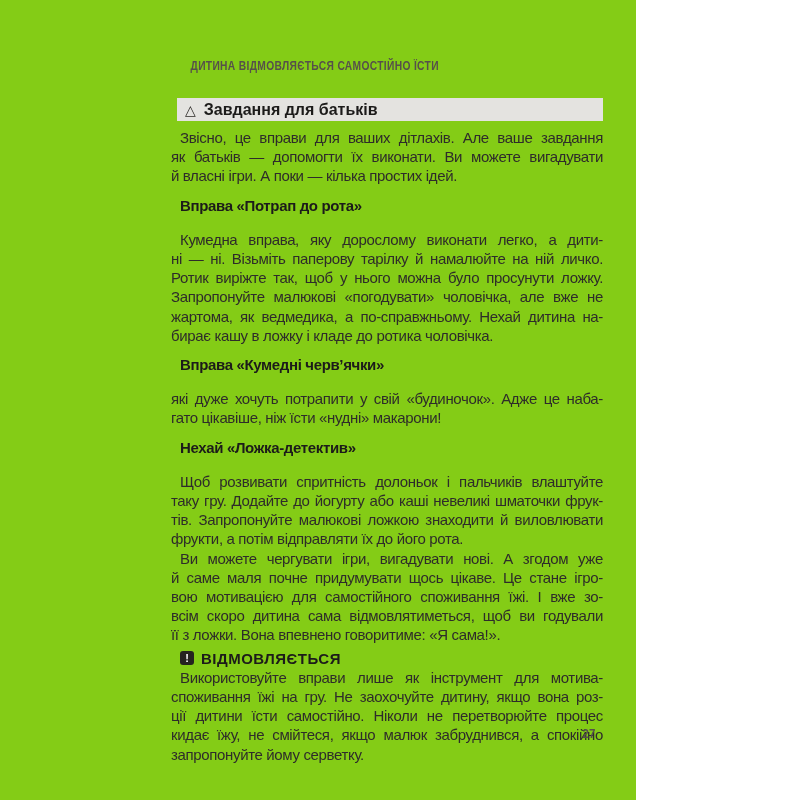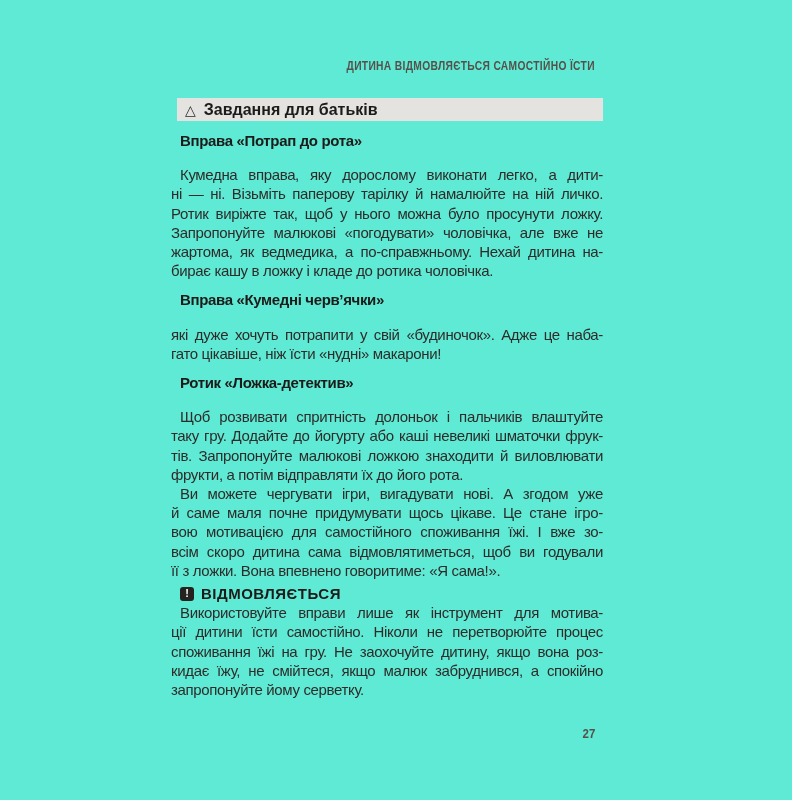--- a/index.html
+++ b/index.html
@@ -1,19 +1,19 @@
 <!DOCTYPE html>
 <html><head>
 <meta charset="utf-8">
 <style>
   html,body{margin:0;padding:0;background:#ffffff;}
   .page{
     position:relative;
-    width:792px;height:800px;
-    background:#5eead4;
+    width:636px;height:800px;
+    background:#84cc16;
     font-family:"Liberation Sans", sans-serif;
     overflow:hidden;
   }
   .running-header{
     position:absolute;
     top:59px;right:197px;
     font-size:12.5px;font-weight:700;
     color:#56504a;
     letter-spacing:.4px;
     white-space:nowrap;
@@ -101,38 +101,43 @@
 
   <div class="running-header">ДИТИНА ВІДМОВЛЯЄТЬСЯ САМОСТІЙНО ЇСТИ</div>
 
   <div class="content">
 
     <div class="section-bar">
       <span class="tri">△</span>
       <span>Завдання для батьків</span>
     </div>
 
+    <p class="para intro">
+      <span class="line first">Звісно, це вправи для ваших дітлахів. Але ваше завдання</span>
+      <span class="line">як батьків — допомогти їх виконати. Ви можете вигадувати</span>
+      <span class="line last">й власні ігри. А поки — кілька простих ідей.</span>
+    </p>
 
     <p class="h">Вправа «Потрап до рота»</p>
     <p class="para">
       <span class="line first">Кумедна вправа, яку дорослому виконати легко, а дити-</span>
       <span class="line">ні — ні. Візьміть паперову тарілку й намалюйте на ній личко.</span>
       <span class="line">Ротик виріжте так, щоб у нього можна було просунути ложку.</span>
       <span class="line">Запропонуйте малюкові «погодувати» чоловічка, але вже не</span>
       <span class="line">жартома, як ведмедика, а по-справжньому. Нехай дитина на-</span>
       <span class="line last">бирає кашу в ложку і кладе до ротика чоловічка.</span>
     </p>
 
     <p class="h">Вправа «Кумедні черв’ячки»</p>
     <p class="para">
       <span class="line">які дуже хочуть потрапити у свій «будиночок». Адже це наба-</span>
       <span class="line last">гато цікавіше, ніж їсти «нудні» макарони!</span>
     </p>
 
-    <p class="h">Ротик «Ложка-детектив»</p>
+    <p class="h">Нехай «Ложка-детектив»</p>
     <p class="para">
       <span class="line first">Щоб розвивати спритність долоньок і пальчиків влаштуйте</span>
       <span class="line">таку гру. Додайте до йогурту або каші невеликі шматочки фрук-</span>
       <span class="line">тів. Запропонуйте малюкові ложкою знаходити й виловлювати</span>
       <span class="line last">фрукти, а потім відправляти їх до його рота.</span>
     </p>
 
     <p class="para">
       <span class="line first">Ви можете чергувати ігри, вигадувати нові. А згодом уже</span>
       <span class="line">й саме маля почне придумувати щось цікаве. Це стане ігро-</span>
@@ -140,22 +145,22 @@
       <span class="line">всім скоро дитина сама відмовлятиметься, щоб ви годували</span>
       <span class="line last">її з ложки. Вона впевнено говоритиме: «Я сама!».</span>
     </p>
 
     <div class="warning-title">
       <span class="warn-icon">!</span>
       <span>ВІДМОВЛЯЄТЬСЯ</span>
     </div>
     <p class="para">
       <span class="line first">Використовуйте вправи лише як інструмент для мотива-</span>
+      <span class="line">споживання їжі на гру. Не заохочуйте дитину, якщо вона роз-</span>
       <span class="line">ції дитини їсти самостійно. Ніколи не перетворюйте процес</span>
-      <span class="line">споживання їжі на гру. Не заохочуйте дитину, якщо вона роз-</span>
       <span class="line">кидає їжу, не смійтеся, якщо малюк забруднився, а спокійно</span>
       <span class="line last">запропонуйте йому серветку.</span>
     </p>
 
   </div>
 
   <div class="page-number">27</div>
 
 </div>
 

